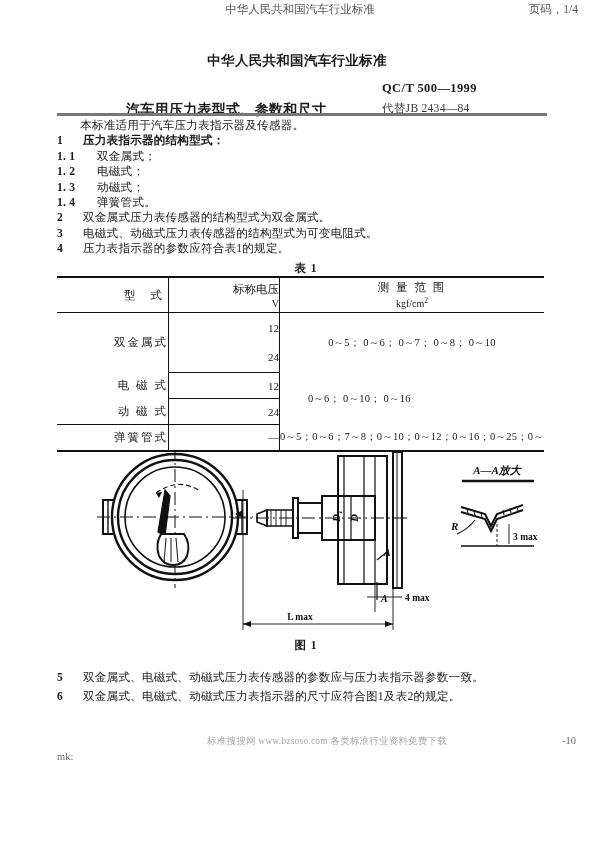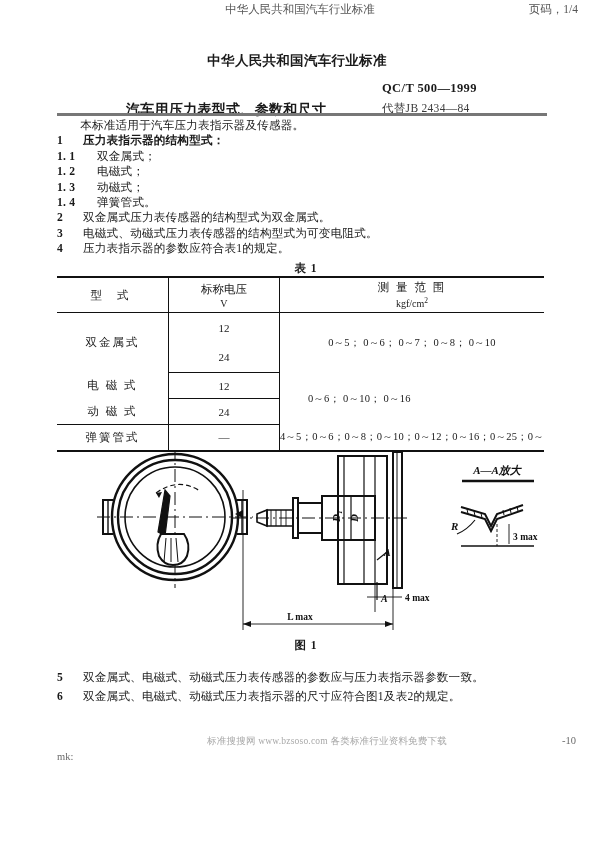--- a/index.html
+++ b/index.html
@@ -150,21 +150,21 @@
   }
   .tbl td, .tbl th {
     padding: 0;
     vertical-align: middle;
     text-align: center;
     font-weight: normal;
   }
   .tbl .top-b { border-top: 2.2px solid #111; }
   .tbl .bot-b { border-bottom: 2.2px solid #111; }
   .tbl .hr-thin { border-bottom: 1.1px solid #111; }
-  .tbl .vr { border-right: 1.1px solid #111; }
+  .tbl .vr { border-right: 1.1px solid #111; text-align: right; }
 
   .c-type { width: 118px; }
   .c-volt { width: 118px; }
   .c-range { width: 251px; }
 
   .hdr-cell {
     height: 34px;
     font-size: 11.5px;
     font-weight: bold;
   }
@@ -360,21 +360,21 @@
       </tr>
 
       <tr class="row-h">
         <td class="cell-type vr hr-thin">动 磁 式</td>
         <td class="cell-volt vr hr-thin">24</td>
       </tr>
 
       <tr class="row-h">
         <td class="cell-type vr bot-b">弹簧管式</td>
         <td class="cell-volt vr bot-b">—</td>
-        <td class="cell-range bot-b">4～5；0～6；0～8；0～10；0～12；0～16；0～25；0～</td>
+        <td class="cell-range bot-b">0～5；0～6；7～8；0～10；0～12；0～16；0～25；0～</td>
       </tr>
     </tbody>
   </table>
 
   <div class="figure-area">
     <svg width="487" height="200" viewBox="0 0 487 200">
       <g fill="none" stroke="#111" stroke-width="1.5">
 
         <g>
           <circle cx="118" cy="65" r="63" stroke-width="2.4"></circle>

